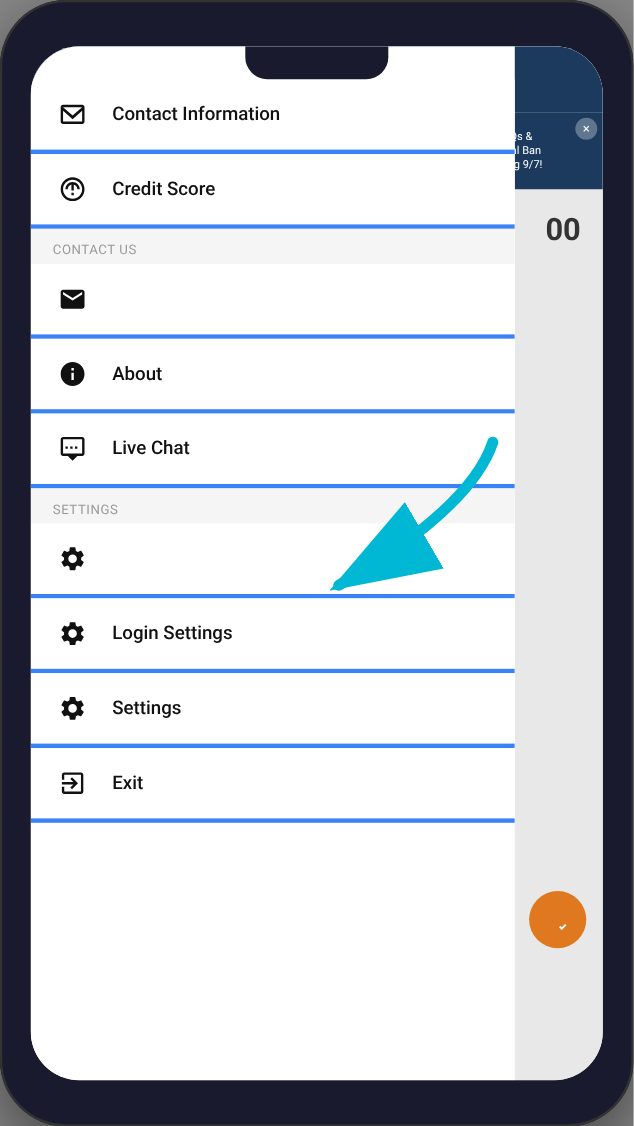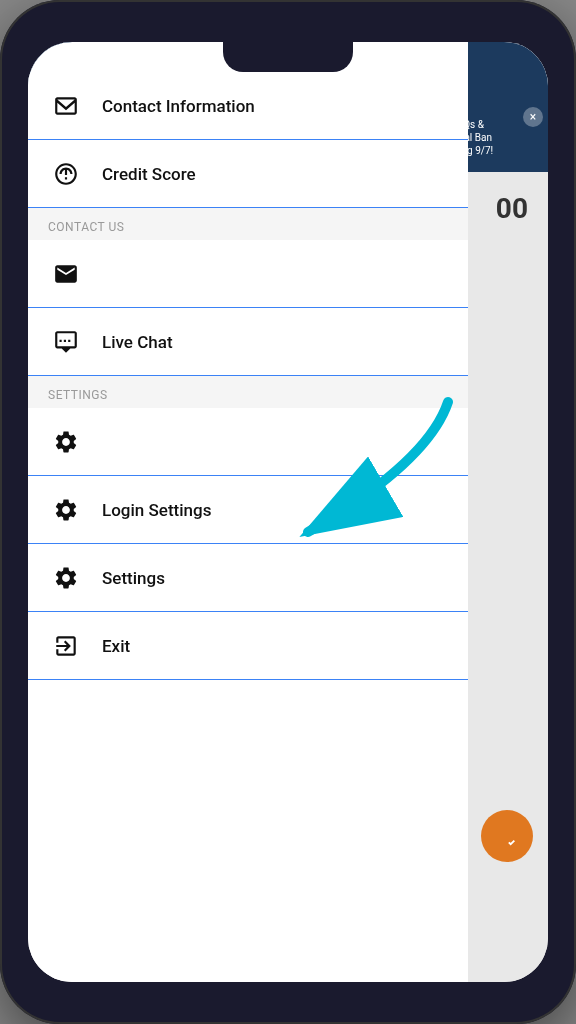--- a/index.html
+++ b/index.html
@@ -153,21 +153,21 @@
       margin-top: 30px;
       overflow-y: auto;
       height: calc(100% - 30px);
     }
 
     .menu-item {
       display: flex;
       align-items: center;
       padding: 0 20px;
       height: 68px;
-      border-bottom: 1px solid #3b82f6;
+      border-bottom: 4px solid #3b82f6;
       cursor: pointer;
       background: white;
     }
 
     .menu-item.active {
       background: #e8e8e8;
     }
 
     .menu-icon {
       width: 36px;
@@ -281,20 +281,28 @@
 
         <div class="menu-item">
           <div class="menu-icon">
             <svg viewBox="0 0 24 24">
                 <path d="M20 4H4c-1.1 0-2 .9-2 2v12c0 1.1.9 2 2 2h16c1.1 0 2-.9 2-2V6c0-1.1-.9-2-2-2zm0 4l-8 5-8-5V6l8 5 8-5v2z"></path>
               </svg>
           </div>
         </div>
 
 
+        <div class="menu-item">
+          <div class="menu-icon">
+            <svg viewBox="0 0 24 24">
+                <path d="M12 2C6.48 2 2 6.48 2 12s4.48 10 10 10 10-4.48 10-10S17.52 2 12 2zm1 15h-2v-6h2v6zm0-8h-2V7h2v2z"></path>
+              </svg>
+          </div>
+          <span class="menu-label">About</span>
+        </div>
 
 
         <div class="menu-item">
           <div class="menu-icon">
             <svg viewBox="0 0 24 24">
                 <path d="M20 2H4c-1.1 0-2 .9-2 2v12c0 1.1.9 2 2 2h4l4 4 4-4h4c1.1 0 2-.9 2-2V4c0-1.1-.9-2-2-2zm0 14H4V4h16v12zM6 10h2v2H6zm4 0h2v2h-2zm4 0h2v2h-2z"></path>
               </svg>
           </div>
           <span class="menu-label">Live Chat</span>
         </div>

